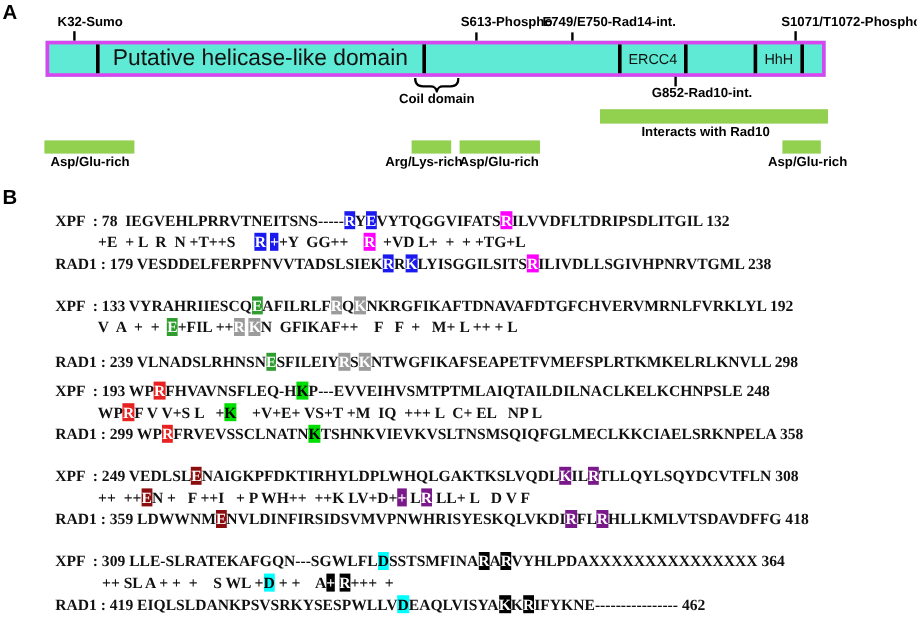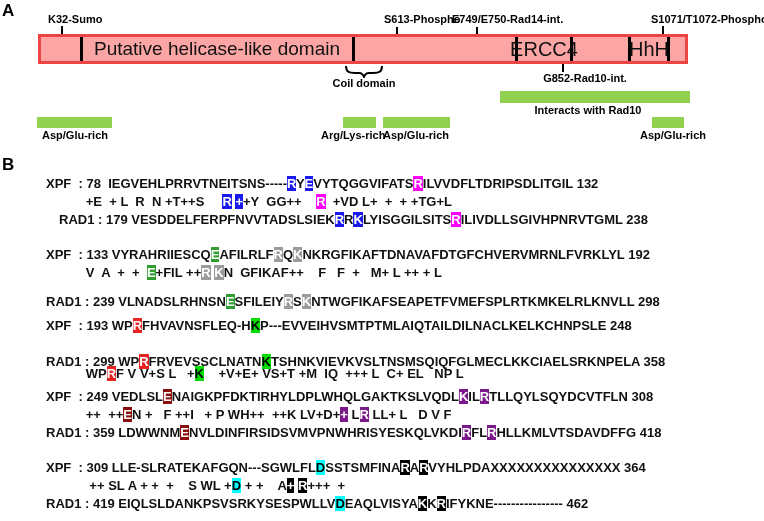--- a/index.html
+++ b/index.html
@@ -3,29 +3,29 @@
 <meta charset="utf-8">
 <style>
   html,body{margin:0;padding:0;background:#fff;}
   .page{position:relative;width:764px;height:521px;background:#fff;overflow:hidden;
         font-family:"Liberation Sans",sans-serif;color:#000;}
   .panel-letter{position:absolute;font-weight:bold;font-size:17px;}
   .ann{position:absolute;font-weight:bold;font-size:11px;white-space:nowrap;}
   .ann.center{transform:translateX(-50%);}
   .tick{position:absolute;width:2px;background:#000;}
   .bar{position:absolute;left:38px;top:34px;width:644px;height:24px;
-       background:#fca5a5;border:3px solid #ef4444;}
+       background:#5eead4;border:3px solid #d946ef;}
   .divider{position:absolute;top:0;bottom:0;width:3px;background:#000;}
   .seg-label{position:absolute;top:0;height:24px;line-height:24px;color:#111;
              transform:translateX(-50%);white-space:nowrap;}
   .seg-label.big{font-size:19px;}
-  .seg-label.small{font-size:20px;}
+  .seg-label.small{font-size:12px;}
   .gbar{position:absolute;height:11px;background:#92d050;}
   .brace{position:absolute;left:345px;top:64px;}
-  .aln-row{position:absolute;left:46px;font-family:Liberation Sans, sans-serif;
+  .aln-row{position:absolute;left:46px;font-family:Liberation Serif, serif;
            font-weight:bold;font-size:13px;line-height:15px;white-space:pre;color:#111;}
 </style>
 </head>
 <body>
 
 <div class="page">
 
   <div class="panel-letter" style="left:2px;top:1px;">A</div>
 
   <div class="ann" style="left:48px;top:13px;">K32-Sumo</div>
@@ -71,26 +71,26 @@
   <div class="ann" style="left:42px;top:129px;">Asp/Glu-rich</div>
   <div class="ann" style="left:321px;top:129px;">Arg/Lys-rich</div>
   <div class="ann" style="left:383px;top:129px;">Asp/Glu-rich</div>
   <div class="ann" style="left:640px;top:129px;">Asp/Glu-rich</div>
 
   <div class="panel-letter" style="left:2px;top:155px;">B</div>
 
   <div id="alignment">
       <div class="aln-row" style="top: 176px;">XPF  : 78  IEGVEHLPRRVTNEITSNS-----<span style="background-color: rgb(26, 26, 238); color: rgb(255, 255, 255);">R</span>Y<span style="background-color: rgb(26, 26, 238); color: rgb(255, 255, 255);">E</span>VYTQGGVIFATS<span style="background-color: rgb(255, 0, 255); color: rgb(255, 255, 255);">R</span>ILVVDFLTDRIPSDLITGIL 132</div>
       <div class="aln-row" style="top: 194px;">           +E  + L  R  N +T++S     <span style="background-color: rgb(26, 26, 238); color: rgb(255, 255, 255);">R</span> <span style="background-color: rgb(26, 26, 238); color: rgb(255, 255, 255);">+</span>+Y  GG++    <span style="background-color: rgb(255, 0, 255); color: rgb(255, 255, 255);">R</span>  +VD L+  +  + +TG+L</div>
-      <div class="aln-row" style="top: 212px; margin-left: 13px;">RAD1 : 179 VESDDELFERPFNVVTADSLSIEK<span style="background-color: rgb(26, 26, 238); color: rgb(255, 255, 255);">R</span>R<span style="background-color: rgb(26, 26, 238); color: rgb(255, 255, 255);">K</span>LYISGGILSITS<span style="background-color: rgb(255, 0, 255); color: rgb(255, 255, 255);">R</span>ILIVDLLSGIVHPNRVTGML 238</div>
+      <div class="aln-row" style="top: 212px;">RAD1 : 179 VESDDELFERPFNVVTADSLSIEK<span style="background-color: rgb(26, 26, 238); color: rgb(255, 255, 255);">R</span>R<span style="background-color: rgb(26, 26, 238); color: rgb(255, 255, 255);">K</span>LYISGGILSITS<span style="background-color: rgb(255, 0, 255); color: rgb(255, 255, 255);">R</span>ILIVDLLSGIVHPNRVTGML 238</div>
       <div class="aln-row" style="top: 247px;">XPF  : 133 VYRAHRIIESCQ<span style="background-color: rgb(47, 158, 47); color: rgb(255, 255, 255);">E</span>AFILRLF<span style="background-color: rgb(155, 155, 155); color: rgb(255, 255, 255);">R</span>Q<span style="background-color: rgb(155, 155, 155); color: rgb(255, 255, 255);">K</span>NKRGFIKAFTDNAVAFDTGFCHVERVMRNLFVRKLYL 192</div>
       <div class="aln-row" style="top: 265px;">           V  A  +  +  <span style="background-color: rgb(47, 158, 47); color: rgb(255, 255, 255);">E</span>+FIL ++<span style="background-color: rgb(155, 155, 155); color: rgb(255, 255, 255);">R</span> <span style="background-color: rgb(155, 155, 155); color: rgb(255, 255, 255);">K</span>N  GFIKAF++    F   F  +   M+ L ++ + L</div>
       <div class="aln-row" style="top: 294px;">RAD1 : 239 VLNADSLRHNSN<span style="background-color: rgb(47, 158, 47); color: rgb(255, 255, 255);">E</span>SFILEIY<span style="background-color: rgb(155, 155, 155); color: rgb(255, 255, 255);">R</span>S<span style="background-color: rgb(155, 155, 155); color: rgb(255, 255, 255);">K</span>NTWGFIKAFSEAPETFVMEFSPLRTKMKELRLKNVLL 298</div>
       <div class="aln-row" style="top: 318px;">XPF  : 193 WP<span style="background-color: rgb(232, 33, 33); color: rgb(255, 255, 255);">R</span>FHVAVNSFLEQ-H<span style="background-color: rgb(0, 221, 0); color: rgb(0, 0, 0);">K</span>P---EVVEIHVSMTPTMLAIQTAILDILNACLKELKCHNPSLE 248</div>
-      <div class="aln-row" style="top: 336px; margin-top: 30px;">           WP<span style="background-color: rgb(232, 33, 33); color: rgb(255, 255, 255);">R</span>F V V+S L   +<span style="background-color: rgb(0, 221, 0); color: rgb(0, 0, 0);">K</span>    +V+E+ VS+T +M  IQ  +++ L  C+ EL   NP L </div>
+      <div class="aln-row" style="top: 336px;">           WP<span style="background-color: rgb(232, 33, 33); color: rgb(255, 255, 255);">R</span>F V V+S L   +<span style="background-color: rgb(0, 221, 0); color: rgb(0, 0, 0);">K</span>    +V+E+ VS+T +M  IQ  +++ L  C+ EL   NP L </div>
       <div class="aln-row" style="top: 354px;">RAD1 : 299 WP<span style="background-color: rgb(232, 33, 33); color: rgb(255, 255, 255);">R</span>FRVEVSSCLNATN<span style="background-color: rgb(0, 221, 0); color: rgb(0, 0, 0);">K</span>TSHNKVIEVKVSLTNSMSQIQFGLMECLKKCIAELSRKNPELA 358</div>
       <div class="aln-row" style="top: 389px;">XPF  : 249 VEDLSL<span style="background-color: rgb(139, 13, 13); color: rgb(255, 255, 255);">E</span>NAIGKPFDKTIRHYLDPLWHQLGAKTKSLVQDL<span style="background-color: rgb(122, 26, 138); color: rgb(255, 255, 255);">K</span>IL<span style="background-color: rgb(122, 26, 138); color: rgb(255, 255, 255);">R</span>TLLQYLSQYDCVTFLN 308</div>
       <div class="aln-row" style="top: 407px;">           ++  ++<span style="background-color: rgb(139, 13, 13); color: rgb(255, 255, 255);">E</span>N +   F ++I   + P WH++  ++K LV+D+<span style="background-color: rgb(122, 26, 138); color: rgb(255, 255, 255);">+</span> L<span style="background-color: rgb(122, 26, 138); color: rgb(255, 255, 255);">R</span> LL+ L   D V F  </div>
       <div class="aln-row" style="top: 425px;">RAD1 : 359 LDWWNM<span style="background-color: rgb(139, 13, 13); color: rgb(255, 255, 255);">E</span>NVLDINFIRSIDSVMVPNWHRISYESKQLVKDI<span style="background-color: rgb(122, 26, 138); color: rgb(255, 255, 255);">R</span>FL<span style="background-color: rgb(122, 26, 138); color: rgb(255, 255, 255);">R</span>HLLKMLVTSDAVDFFG 418</div>
       <div class="aln-row" style="top: 460px;">XPF  : 309 LLE-SLRATEKAFGQN---SGWLFL<span style="background-color: rgb(0, 255, 255); color: rgb(0, 0, 0);">D</span>SSTSMFINA<span style="background-color: rgb(0, 0, 0); color: rgb(255, 255, 255);">R</span>A<span style="background-color: rgb(0, 0, 0); color: rgb(255, 255, 255);">R</span>VYHLPDAXXXXXXXXXXXXXXX 364</div>
       <div class="aln-row" style="top: 478px;">            ++ SL A + +  +    S WL +<span style="background-color: rgb(0, 255, 255); color: rgb(0, 0, 0);">D</span> + +    A<span style="background-color: rgb(0, 0, 0); color: rgb(255, 255, 255);">+</span> <span style="background-color: rgb(0, 0, 0); color: rgb(255, 255, 255);">R</span>+++  +                </div>
       <div class="aln-row" style="top: 496px; text-align: right;">RAD1 : 419 EIQLSLDANKPSVSRKYSESPWLLV<span style="background-color: rgb(0, 255, 255); color: rgb(0, 0, 0);">D</span>EAQLVISYA<span style="background-color: rgb(0, 0, 0); color: rgb(255, 255, 255);">K</span>K<span style="background-color: rgb(0, 0, 0); color: rgb(255, 255, 255);">R</span>IFYKNE---------------- 462</div>
     </div>
 
 </div>

